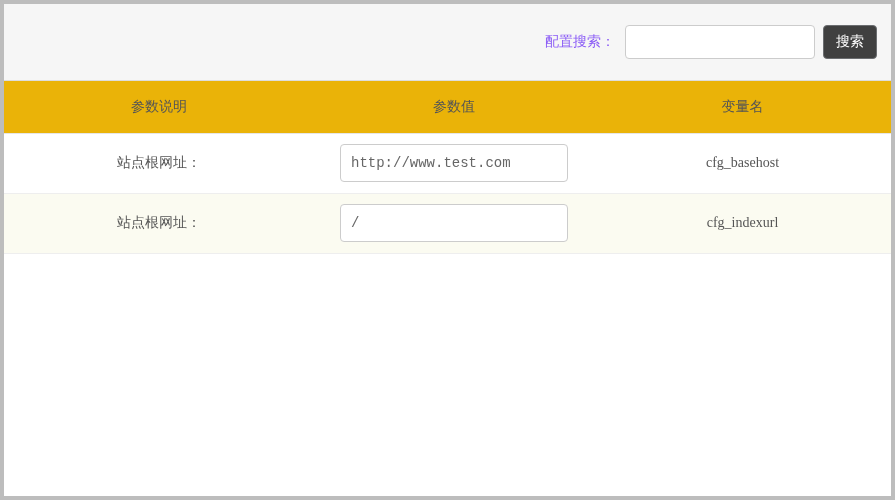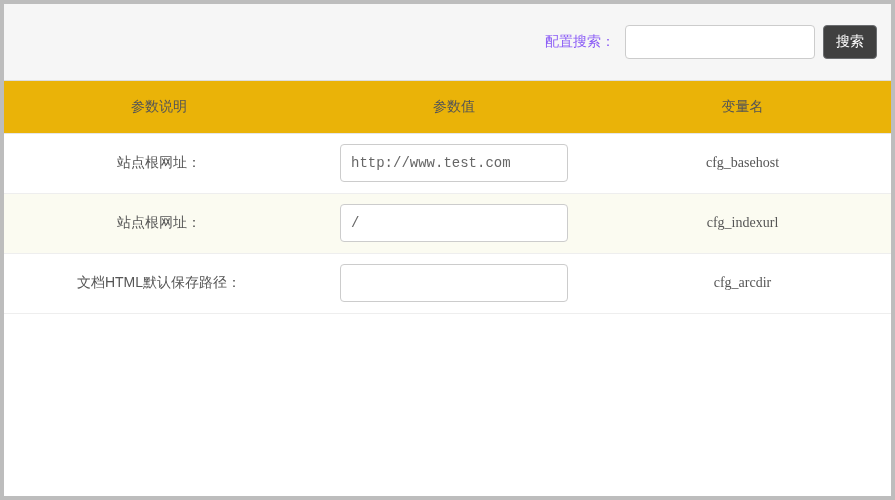--- a/index.html
+++ b/index.html
@@ -122,21 +122,16 @@
       <tr>
         <td>站点根网址：</td>
         <td><input class="val-input" type="text" value="http://www.test.com" style=""></td>
         <td class="var-name">cfg_basehost</td>
       </tr>
       <tr>
         <td>站点根网址：</td>
         <td><input class="val-input" type="text" value="/" style=""></td>
         <td class="var-name">cfg_indexurl</td>
       </tr>
-      <tr>
-        <td>文档HTML默认保存路径：</td>
-        <td><input class="val-input" type="text" value="" style=""></td>
-        <td class="var-name">cfg_arcdir</td>
-      </tr>
     </tbody>
   </table>
 
 </div>
 
 </body></html>

